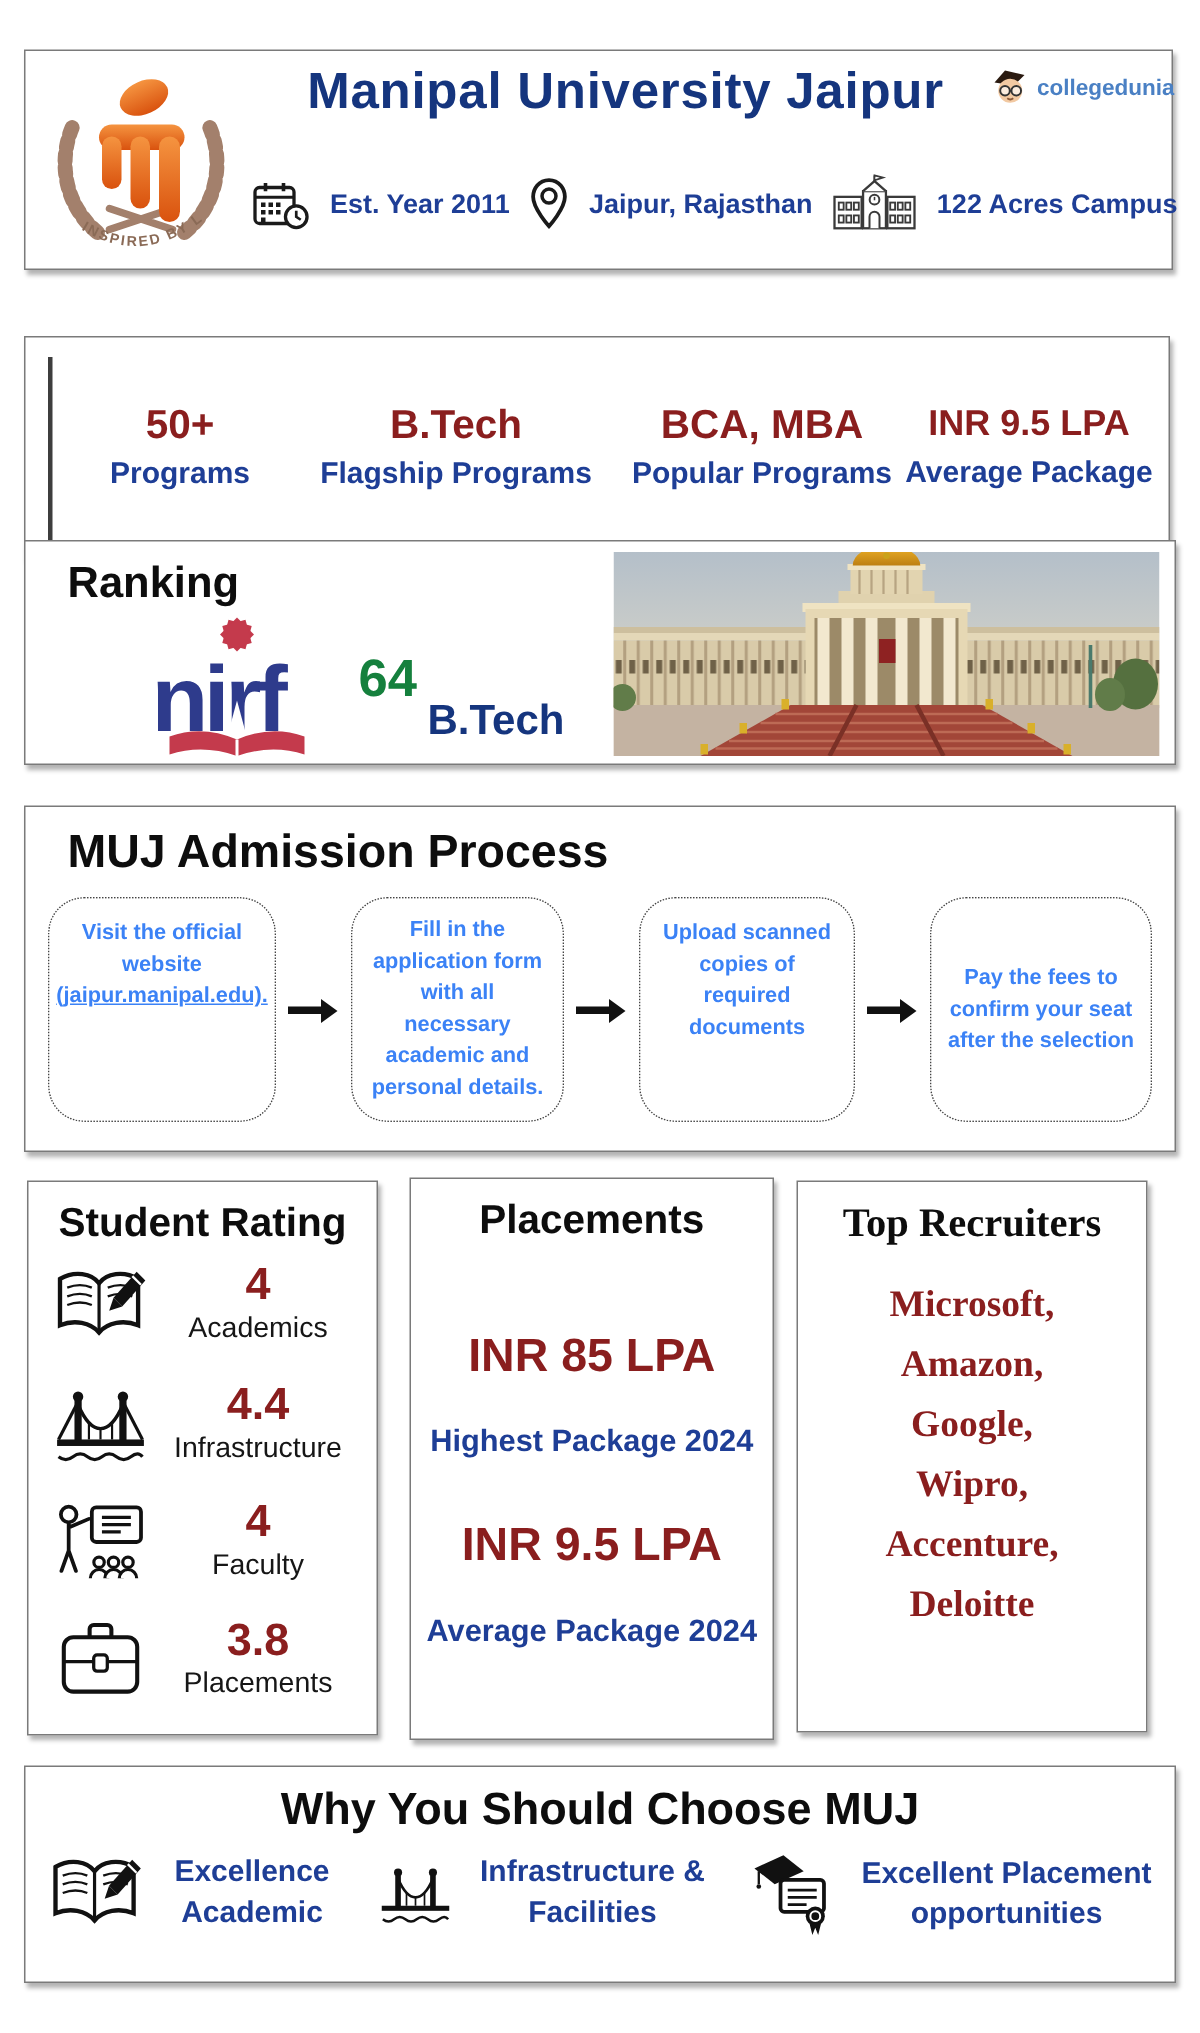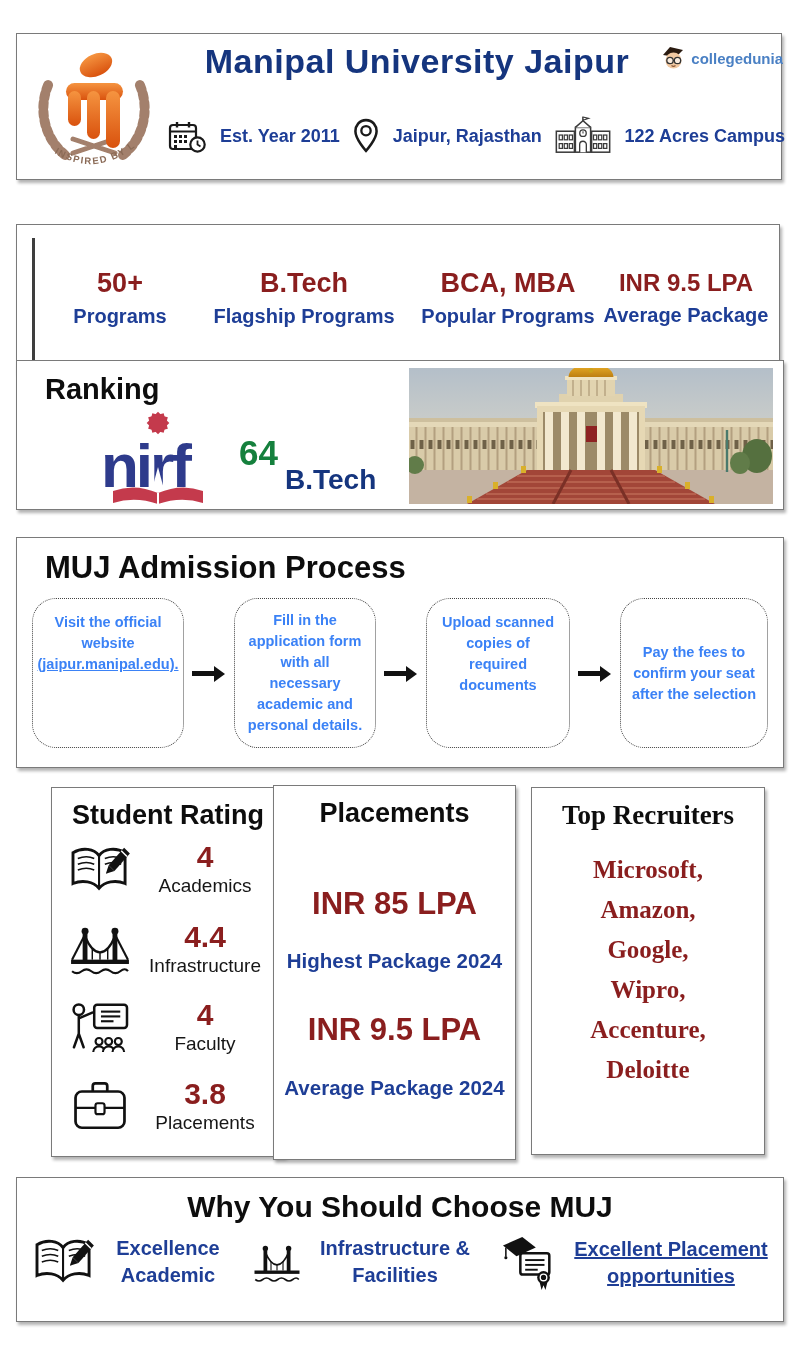--- a/index.html
+++ b/index.html
@@ -52,40 +52,40 @@
     display:flex;align-items:center;justify-content:center;padding:8px 9px;
     font-size:14.5px;font-weight:700;color:#3b82f6;text-align:center;line-height:21px;
   }
   .step-box.top-align{align-items:flex-start;padding-top:13px;}
   #step-0{width:152px;}#step-1{width:142px;}#step-2{width:144px;}#step-3{width:148px;}
   .step-link{text-decoration:underline;}
   .step-arrow{width:34px;height:18px;position:relative;flex:0 0 34px;}
   .step-arrow .bar{position:absolute;left:0;top:7px;width:24px;height:5px;background:#111;}
   .step-arrow .tip{position:absolute;left:22px;top:1.5px;width:0;height:0;border-top:8px solid transparent;border-bottom:8px solid transparent;border-left:11px solid #111;}
   
-  #rating-card{left:18px;top:787px;width:234px;height:370px;margin-left:33px;}
+  #rating-card{left:18px;top:787px;width:234px;height:370px;}
   .small-card-title{position:absolute;left:0;top:12px;width:100%;text-align:center;font-size:27px;font-weight:800;color:#0d0d0d;}
   .rating-row{position:absolute;left:16px;right:6px;display:flex;align-items:center;}
   .rating-icon{flex:0 0 64px;display:flex;justify-content:center;}
   .rating-text{flex:1;text-align:center;}
   .rating-value{font-size:30px;font-weight:800;color:#8a1e1e;line-height:1;}
   .rating-label{font-size:19px;font-weight:500;color:#161616;margin-top:3px;}
   #placements-card{left:273px;top:785px;width:243px;height:375px;text-align:center;}
   .pl-value{position:absolute;width:100%;font-size:31px;font-weight:800;color:#8a1e1e;}
   .pl-label{position:absolute;width:100%;font-size:20.5px;font-weight:800;color:#1e3e96;}
   #recruiters-card{left:531px;top:787px;width:234px;height:368px;text-align:center;font-family:Liberation Serif, serif;}
   .companies{position:absolute;top:62px;width:100%;}
   .company{font-size:25px;font-weight:800;color:#8a1e1e;line-height:40px;}
   
   #why-card{left:16px;top:1177px;width:768px;height:145px;}
   .why-title{position:absolute;top:12px;width:100%;text-align:center;font-size:30px;font-weight:800;color:#0d0d0d;}
   .why-items{position:absolute;left:16px;right:14px;top:56px;display:flex;align-items:center;justify-content:space-between;}
   .why-item{display:flex;align-items:flex-end;gap:14px;}
   .why-label{font-size:20px;font-weight:800;color:#1e3e96;text-align:center;line-height:27px;}
-  #why-label-0{width:118px;}#why-label-1{width:160px;}#why-label-2{width:196px;text-decoration:underline;}
+  #why-label-0{width:118px;}#why-label-1{width:160px;}#why-label-2{width:196px;}
   svg{display:block;}
 </style>
 </head>
 <body>
 
 <div class="card" id="header-card">
   <svg class="muj-logo" viewBox="0 0 140 140">
     <defs>
       <linearGradient id="og" x1="0" y1="0" x2="0" y2="1">
         <stop offset="0" stop-color="#f59440"></stop>

